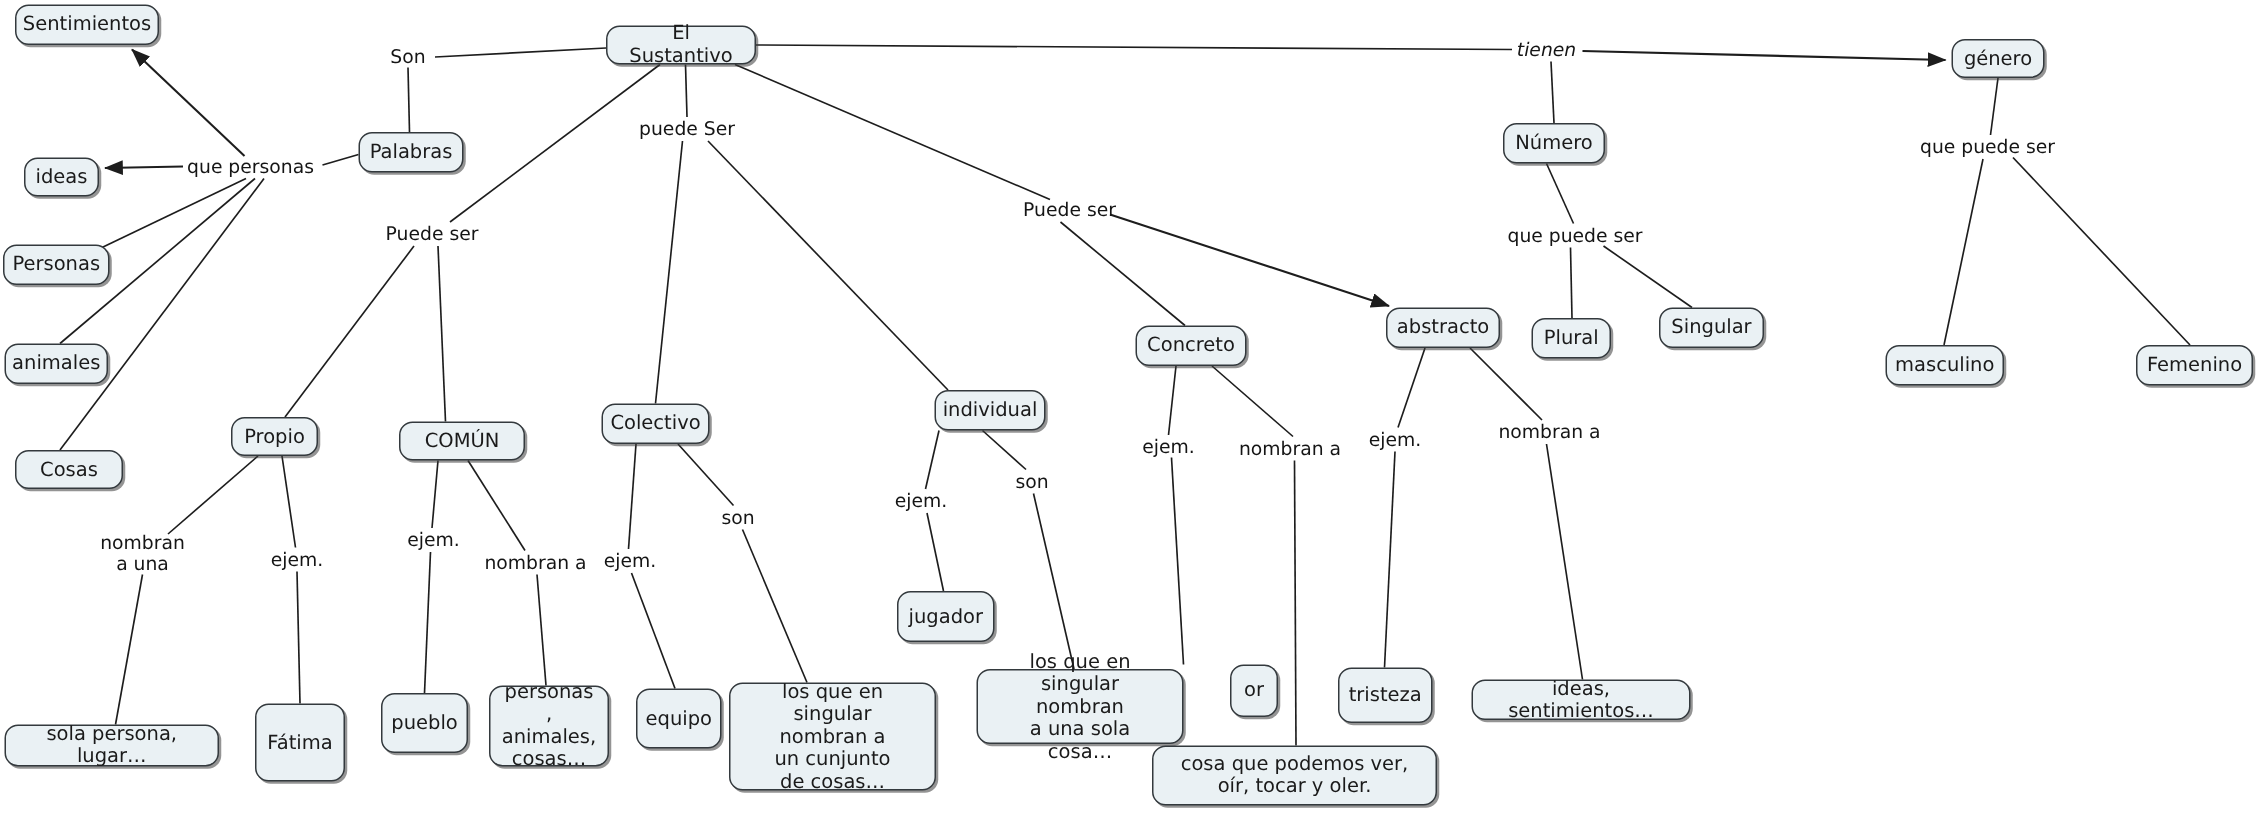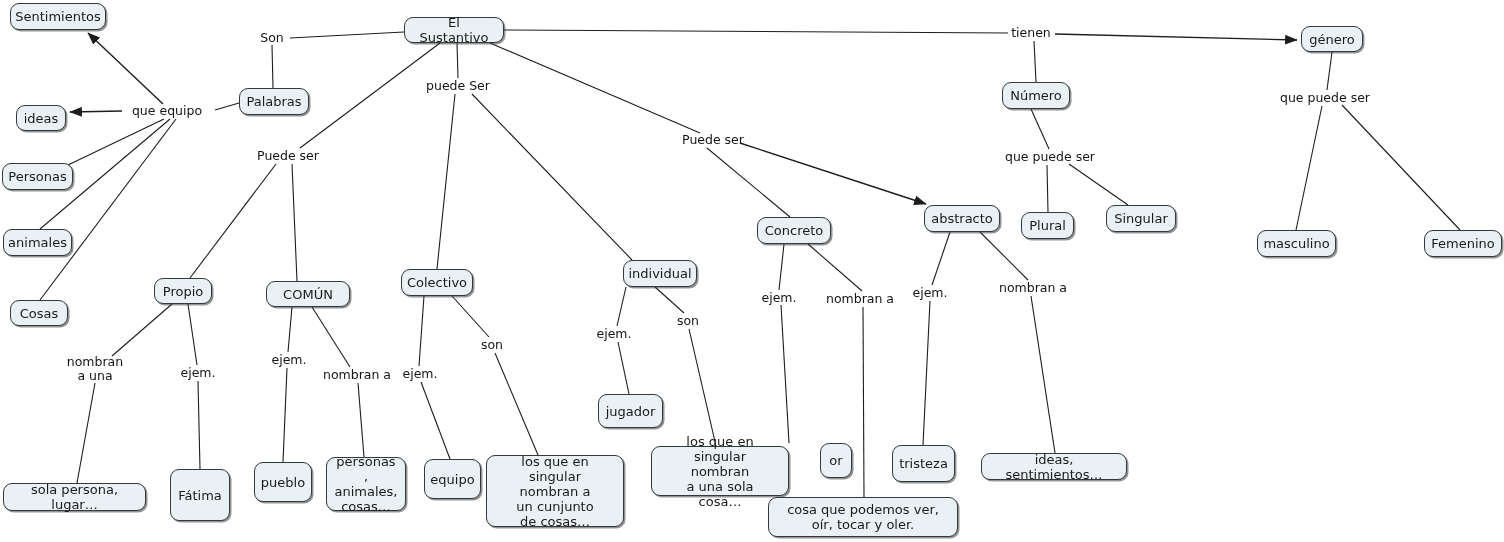--- a/index.html
+++ b/index.html
@@ -131,21 +131,21 @@
       <div class="node" style="left: 1106px; top: 205px; width: 70px; height: 27px;">Singular</div>
       <div class="node" style="left: 924px; top: 205px; width: 76px; height: 27px;">abstracto</div>
       <div class="node" style="left: 757px; top: 217px; width: 74px; height: 27px;">Concreto</div>
       <div class="node" style="left: 3px; top: 229px; width: 69px; height: 27px;">animales</div>
       <div class="node" style="left: 1257px; top: 230px; width: 79px; height: 27px;">masculino</div>
       <div class="node" style="left: 1424px; top: 230px; width: 78px; height: 27px;">Femenino</div>
       <div class="node" style="left: 603px; top: 260px; width: 74px; height: 27px; margin-left: 20px;">individual</div>
       <div class="node" style="left: 401px; top: 269px; width: 72px; height: 27px;">Colectivo</div>
       <div class="node" style="left: 154px; top: 278px; width: 58px; height: 26px;">Propio</div>
       <div class="node" style="left: 266px; top: 281px; width: 84px; height: 26px;">COMÚN</div>
-      <div class="node" style="left: 10px; top: 300px; width: 58px; height: 26px;">Cosas</div>
+      <div class="node" style="left: 10px; top: 300px; width: 72px; height: 26px;">Cosas</div>
       <div class="node" style="left: 598px; top: 394px; width: 65px; height: 34px;">jugador</div>
       <div class="node" style="left: 780px; top: 443px; width: 26px; height: 35px; margin-left: 40px;">or</div>
       <div class="node" style="left: 892px; top: 445px; width: 63px; height: 37px;">tristeza</div>
       <div class="node" style="left: 981px; top: 453px; width: 146px; height: 27px;">ideas, sentimientos…</div>
       <div class="node" style="left: 651px; top: 446px; width: 138px; height: 50px;">los que en singular
 nombran
 a una sola cosa…</div>
       <div class="node" style="left: 3px; top: 483px; width: 143px; height: 28px;">sola persona, lugar…</div>
       <div class="node" style="left: 170px; top: 469px; width: 60px; height: 52px;">Fátima</div>
       <div class="node" style="left: 254px; top: 462px; width: 58px; height: 40px;">pueblo</div>
@@ -155,23 +155,23 @@
       <div class="node" style="left: 424px; top: 459px; width: 57px; height: 40px;">equipo</div>
       <div class="node" style="left: 486px; top: 455px; width: 138px; height: 72px;">los que en singular
 nombran a
 un cunjunto
 de cosas…</div>
       <div class="node" style="left: 768px; top: 497px; width: 190px; height: 40px;">cosa que podemos ver,
 oír, tocar y oler.</div>
     </div>
   <div id="label-layer">
       <div class="link-label" style="left: 272px; top: 38px;">Son</div>
-      <div class="link-label" style="left: 1031px; top: 33px;">tienen</div>
+      <div class="link-label" style="left: 1031px; top: 33px; font-style: italic;">tienen</div>
       <div class="link-label" style="left: 458px; top: 86px;">puede Ser</div>
-      <div class="link-label" style="left: 167px; top: 111px;">que equipo</div>
+      <div class="link-label" style="left: 167px; top: 111px;">que personas</div>
       <div class="link-label" style="left: 1325px; top: 98px;">que puede ser</div>
       <div class="link-label" style="left: 713px; top: 140px;">Puede ser</div>
       <div class="link-label" style="left: 1050px; top: 157px;">que puede ser</div>
       <div class="link-label" style="left: 288px; top: 156px;">Puede ser</div>
       <div class="link-label" style="left: 930px; top: 293px;">ejem.</div>
       <div class="link-label" style="left: 1033px; top: 288px;">nombran a</div>
       <div class="link-label" style="left: 779px; top: 298px;">ejem.</div>
       <div class="link-label" style="left: 860px; top: 299px;">nombran a</div>
       <div class="link-label" style="left: 688px; top: 321px;">son</div>
       <div class="link-label" style="left: 614px; top: 334px;">ejem.</div>

